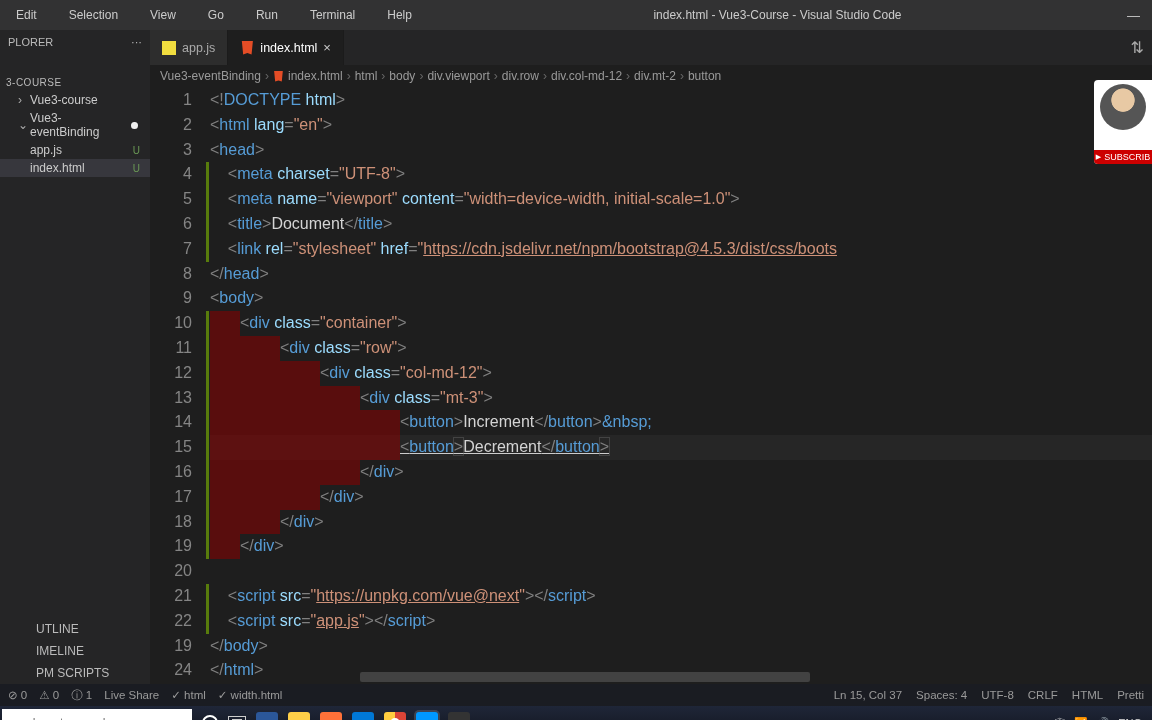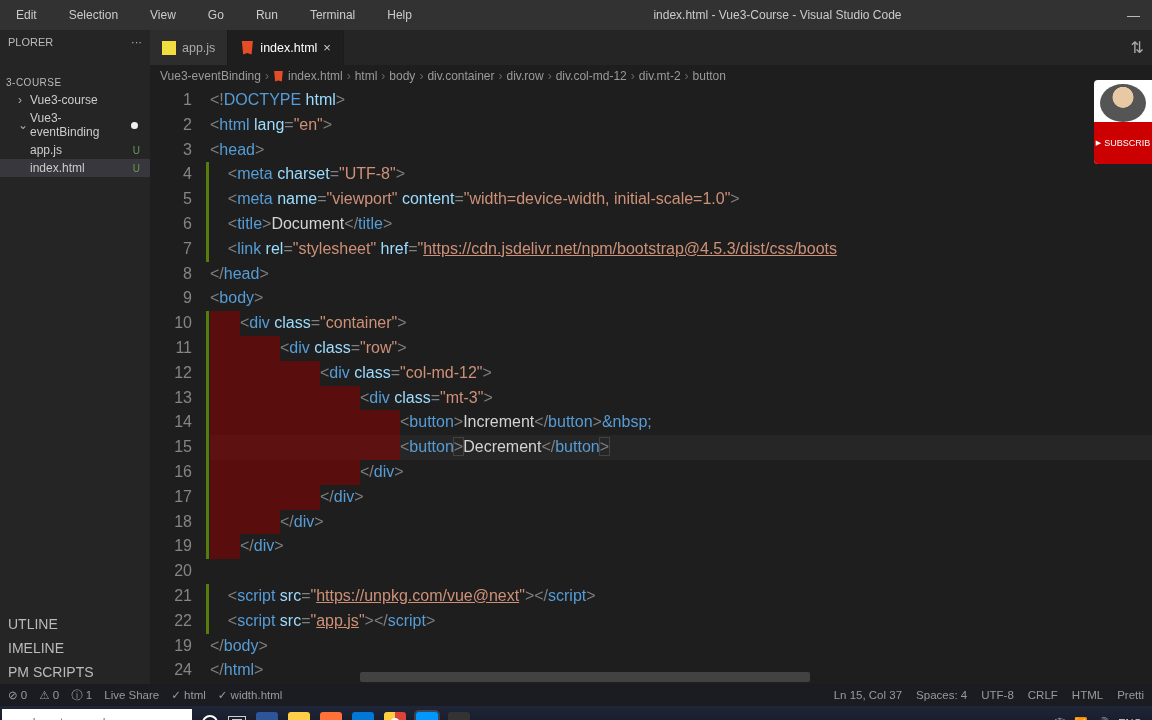--- a/index.html
+++ b/index.html
@@ -17,21 +17,21 @@
   .explorer { width: 150px; background: #252526; display: flex; flex-direction: column; font-size: 12px; }
   .explorer-header { padding: 6px 8px; color: #bbb; font-size: 11px; display:flex; justify-content:space-between;align-items:flex-end; }
   .section-title { padding: 3px 6px; color: #bbb; font-size: 10px; letter-spacing: 0.5px; text-transform: uppercase; margin-top: 20px; }
   .tree-item { padding: 2px 6px 2px 18px; color: #ccc; display:flex; align-items:center; gap:4px; }
   .tree-item.folder::before { content: "›"; display:inline-block; width:8px; color:#aaa; }
   .tree-item.folder.open::before { content: "⌄"; }
   .tree-item.selected { background: #37373d; }
   .tree-item .badge { margin-left:auto; color:#6a9955; font-size:10px; padding-right:4px;}
   .tree-item .dot { margin-left:auto; width:7px; height:7px; border-radius:50%; background:#f0f0f0; margin-right:6px;}
   .section-bottom { margin-top:auto; }
-  .section-bottom .sec { padding:4px 8px; color:#bbb; font-size:14px; text-transform:uppercase;}
+  .section-bottom .sec { padding:4px 8px; color:#bbb; font-size:12px; text-transform:uppercase;margin-left:28px;}
 
   
   .editor-area { flex:1; display:flex; flex-direction:column; background:#1e1e1e; position:relative; }
 
   .tabs { height: 35px; background:#252526; display:flex; align-items:stretch; }
   .tab { display:flex; align-items:center; gap:6px; padding:0 12px; font-size:12.5px; background:#2d2d2d; color:#aaa; border-right:1px solid #1b1b1b; }
   .tab.active { background:#1e1e1e; color:#fff; }
   .tab .file-icon { width:14px; height:14px; display:inline-block; }
   .html-icon { background: #e44d26; clip-path: polygon(10% 0,90% 0,80% 100%,50% 90%,20% 100%); }
   .js-icon { background:#f1dd3f; }
@@ -41,40 +41,40 @@
   .breadcrumbs { height: 22px; display:flex; align-items:center; font-size:12px; color:#9a9a9a; padding-left:10px; gap:4px; }
   .breadcrumbs .crumb { display:flex; align-items:center; gap:4px; }
   .sep { color:#666; }
 
   
   .code-wrap { flex:1; display:flex; font-family: Consolas, "Courier New", monospace; font-size: 16px; line-height: 24.8px; overflow:hidden; position:relative;}
   .gutter { width: 60px; text-align: right; color:#858585; padding-right: 18px; padding-top:1px; user-select:none;}
   .gutter div { height:24.8px; }
   .code { flex:1; white-space: pre; padding-top:1px; position:relative;}
   .code .line { height:24.8px; position:relative; }
-  .hl-line { background: rgba(255,255,255,0.04); }
+  .hl-line { background: rgba(255,255,255,0.04); text-decoration: underline; }
   .git-add { position:absolute; left:-4px; top:0; bottom:0; width:3px; background:#587c0c; }
   .indent-red { display:inline-block; background: rgba(139,0,0,0.55); }
 
   
   .pun { color:#808080; }  
   .tag { color:#569cd6; }
   .attr { color:#9cdcfe; }
   .str { color:#ce9178; }
   .ent { color:#569cd6; }
   .txt { color:#d4d4d4; }
   .doctype-kw { color:#569cd6; }
   .underline { text-decoration: underline; }
 
   .box-match { outline:1px solid #7f7f7f55; }
 
   
   .avatar-box { position:absolute; right:0; top:50px; width:58px; height:84px; background:#fff; border-radius:4px 0 0 4px; overflow:hidden; display:flex; flex-direction:column; align-items:center;}
   .avatar-box .pic { width:46px; height:46px; border-radius:50%; background: radial-gradient(circle at 50% 35%, #e8c9a4 30%, #555 32%); margin-top:4px;}
-  .avatar-box .sub { margin-top:auto; width:100%; background:#cc0000; color:#fff; font-size:9px; text-align:center; padding:16px 0; display:flex; align-items:center; justify-content:center; gap:3px;}
+  .avatar-box .sub { margin-top:auto; width:100%; background:#cc0000; color:#fff; font-size:9px; text-align:center; padding:2px 0; display:flex; align-items:center; justify-content:center; gap:3px;}
   .avatar-box .sub::before{content:"▶"; font-size:7px;}
 
   
   .hscroll { position:absolute; left:210px; bottom:2px; height:10px; width:450px; background: rgba(121,121,121,0.4); border-radius:2px;}
 
   
   .statusbar { height: 22px; background:#16825d; color:#fff; font-size:11.5px; display:flex; align-items:center; padding:0 8px; gap:12px;}
   .statusbar .grp { display:flex; align-items:center; gap:5px;}
   .statusbar .right { margin-left:auto; display:flex; gap:14px;}
   
@@ -170,21 +170,21 @@
         <span class="sep">›</span>
       <span class="crumb">
           <span class="file-icon html-icon" style="width:11px;height:11px"></span>
           <span>index.html</span>
         </span>
         <span class="sep">›</span>
       <span class="crumb">html</span>
         <span class="sep">›</span>
       <span class="crumb">body</span>
         <span class="sep">›</span>
-      <span class="crumb">div.container</span>
+      <span class="crumb">div.viewport</span>
         <span class="sep">›</span>
       <span class="crumb">div.row</span>
         <span class="sep">›</span>
       <span class="crumb">div.col-md-12</span>
         <span class="sep">›</span>
       <span class="crumb">div.mt-2</span>
         <span class="sep">›</span>
       <span class="crumb">button</span>
     </div>
 

